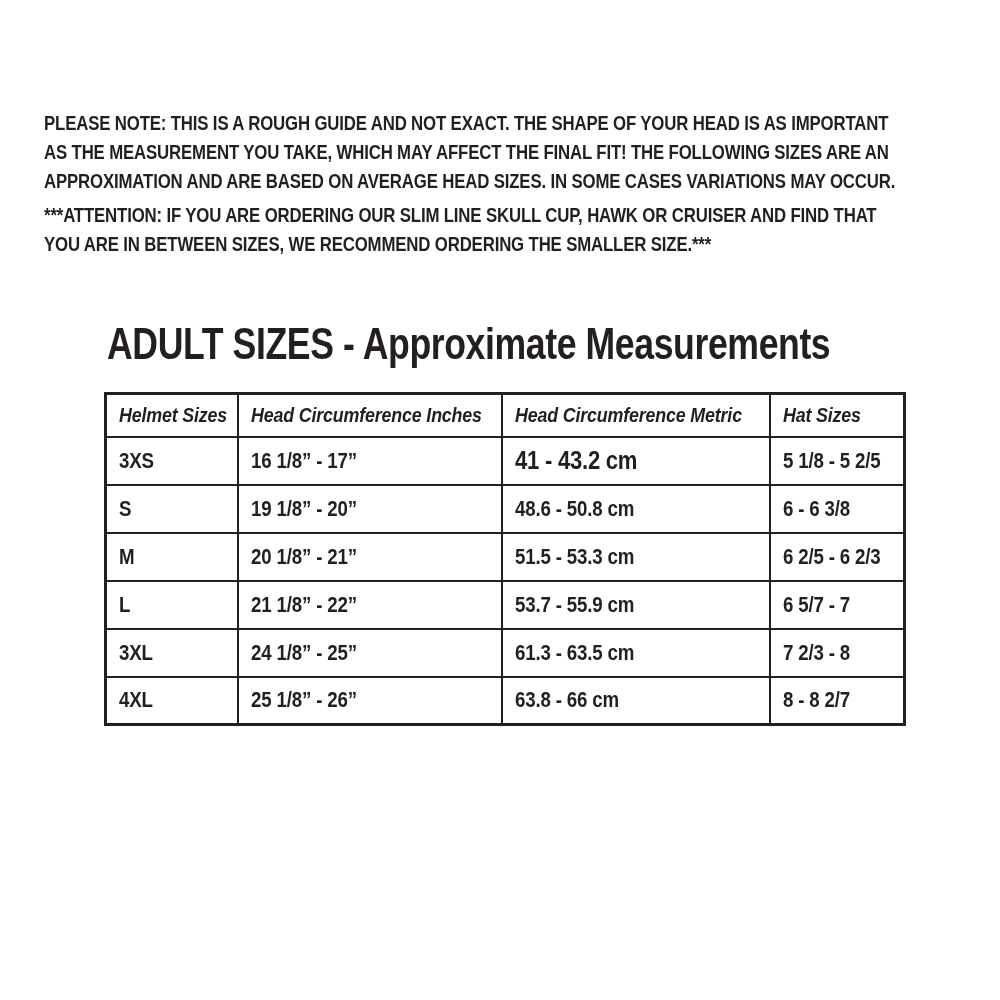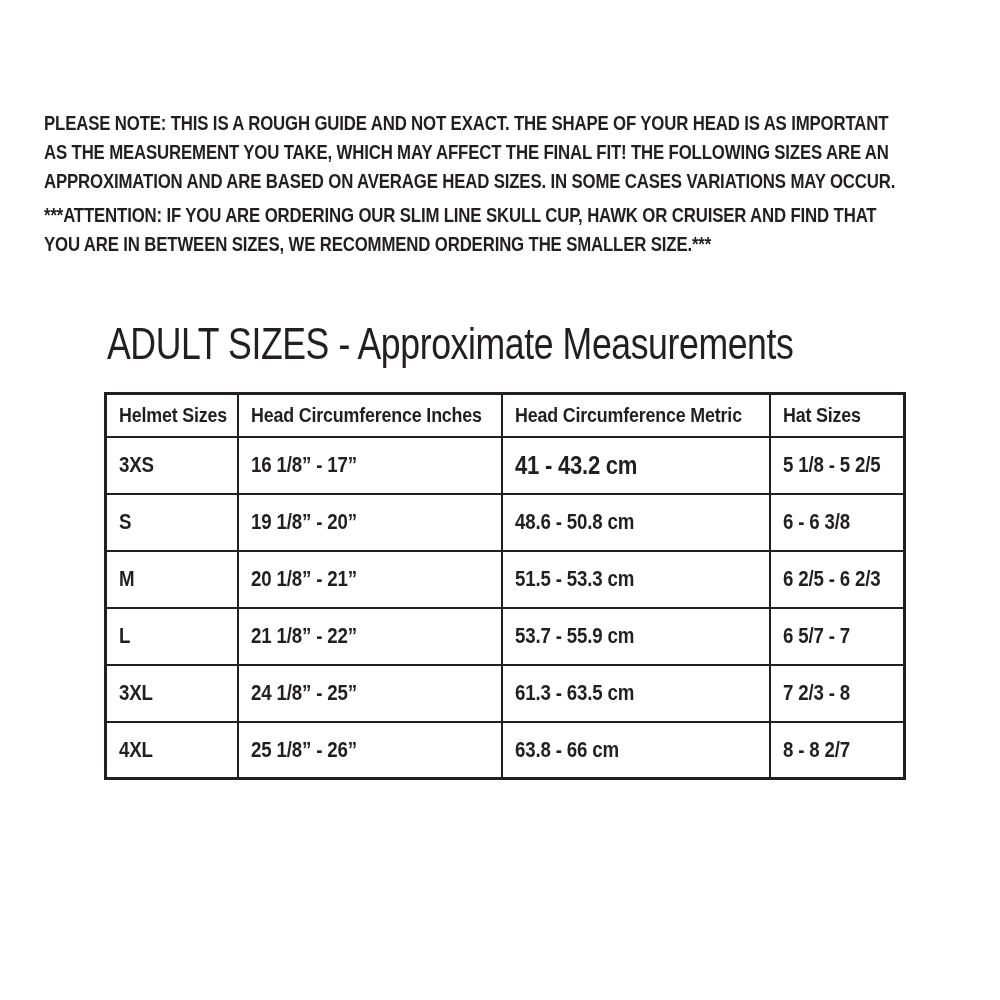--- a/index.html
+++ b/index.html
@@ -37,21 +37,21 @@
   }
   .note { left: 44px; top: 108px; }
   .attention { left: 44px; top: 200px; }
   
   .title {
     position: absolute;
     left: 107px;
     top: 320px;
     margin: 0;
     font-size: 44px;
-    font-weight: normal;
+    font-weight: bold;
     line-height: 48px;
   }
   .title .cond {
     transform: scaleX(0.81);
     transform-origin: 0 0;
     letter-spacing: -0.5px;
   }
   
   table.size-table {
     position: absolute;
@@ -67,22 +67,22 @@
   col.c3 { width: 268px; }
   col.c4 { width: 135px; }
   th, td {
     border: 2px solid #231f20;
     padding: 0 2px 0 12px;
     text-align: left;
     vertical-align: middle;
     font-weight: bold;
     overflow: hidden;
   }
-  thead tr { height: 43px; }
-  tbody tr { height: 57px; margin-top: 33px; }
+  thead tr { height: 43px; font-style: italic; }
+  tbody tr { height: 48px; margin-top: 33px; }
   th { font-size: 21px; }
   td { font-size: 22px; }
   th .cond, td .cond {
     transform: scaleX(0.85);
     letter-spacing: -0.2px;
   }
   td .metric-strong {
     font-size: 26px;
     letter-spacing: -0.3px;
   }

